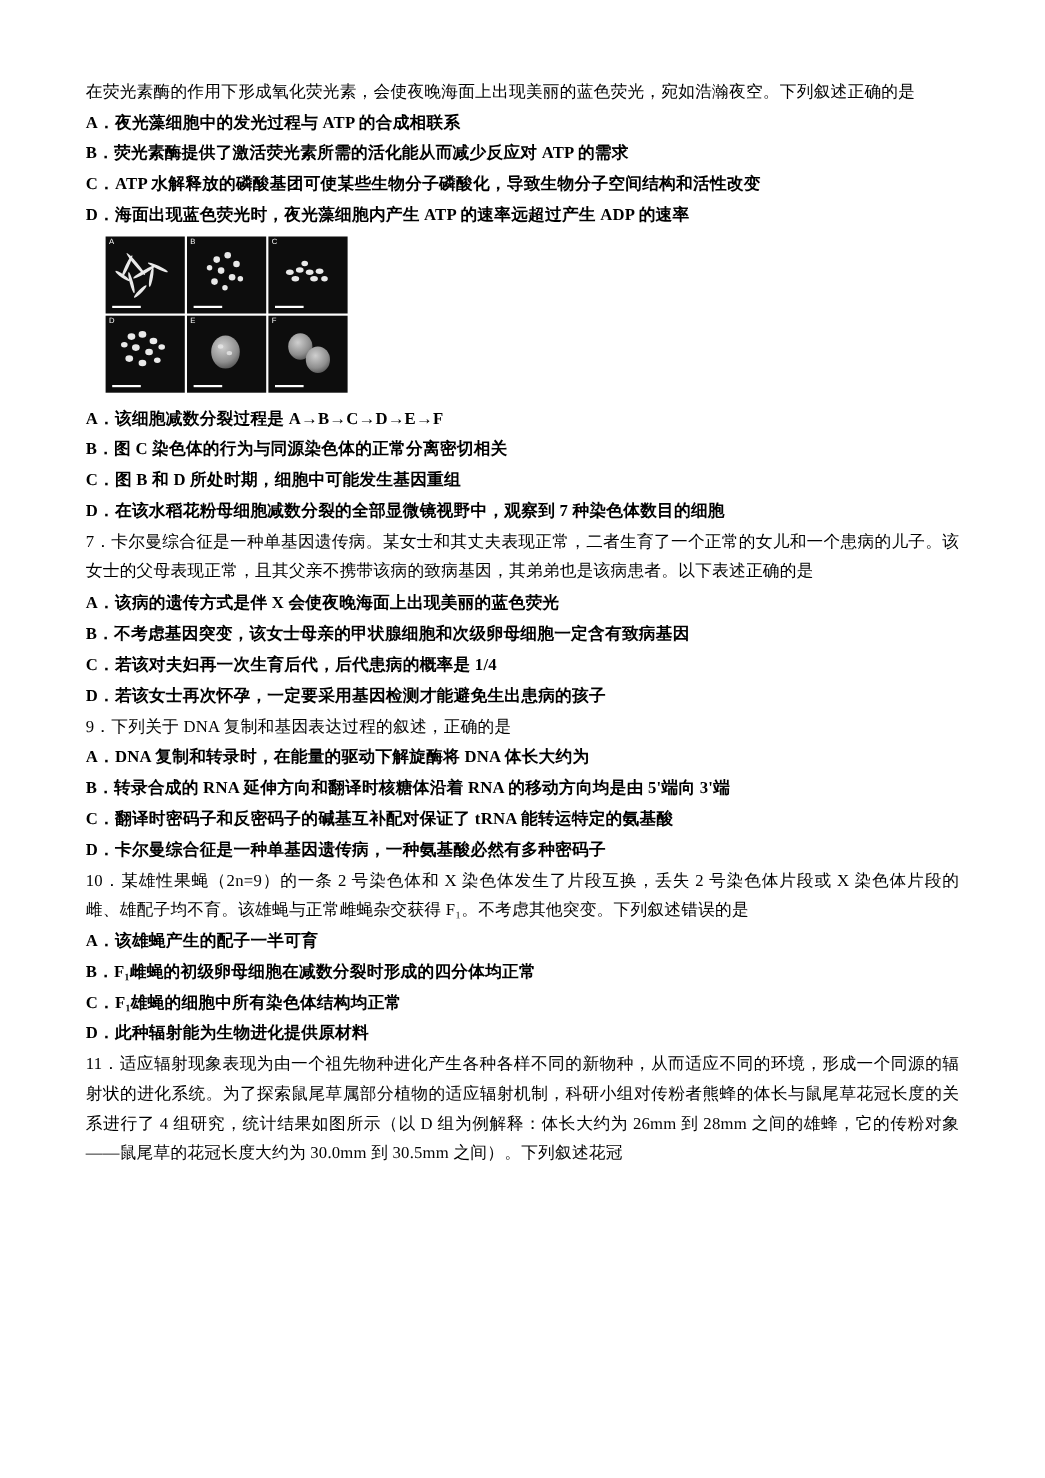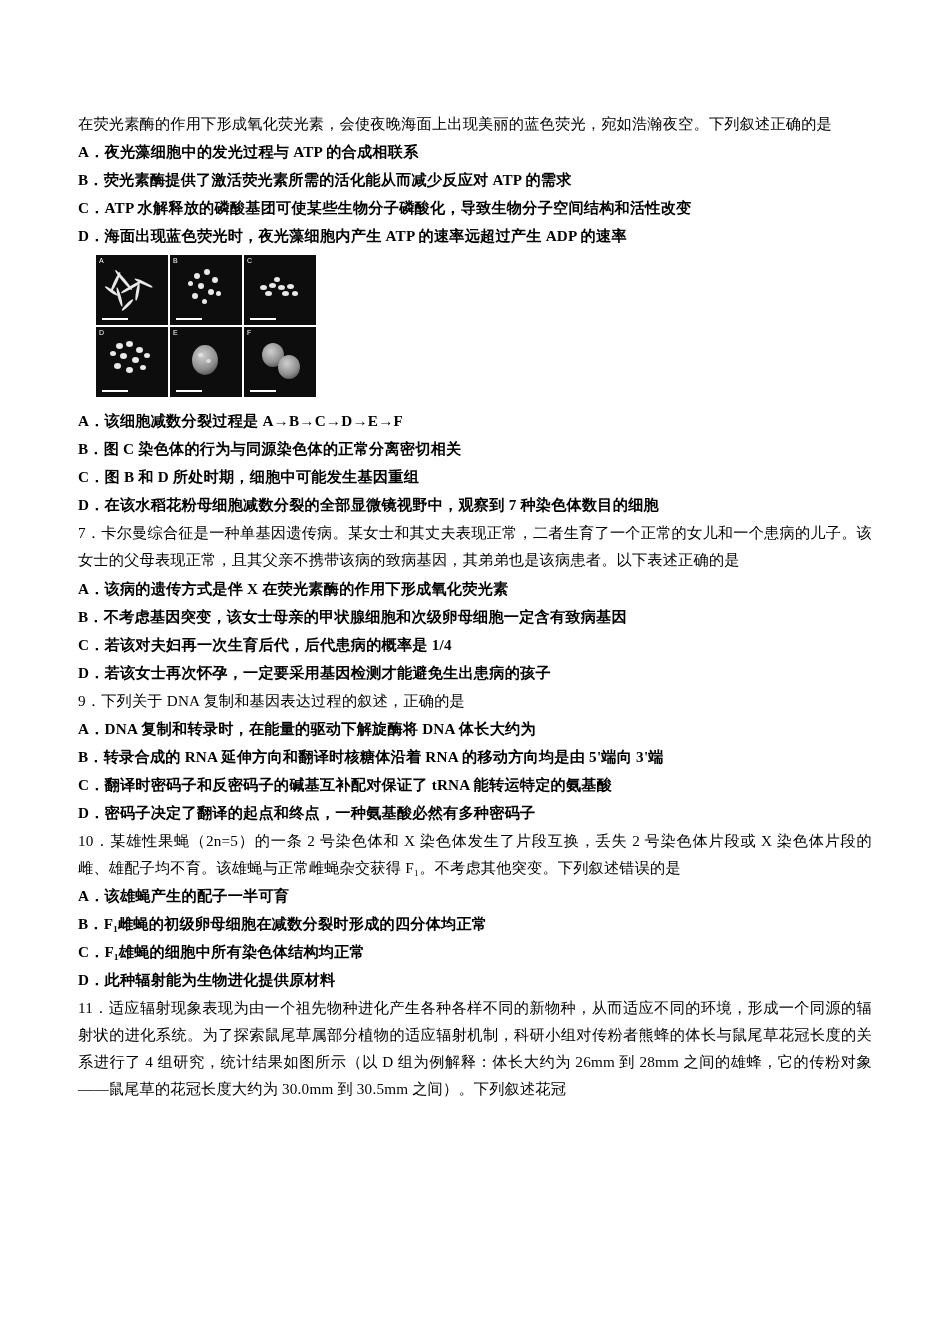--- a/index.html
+++ b/index.html
@@ -12,21 +12,21 @@
     height: 1344px;
     font-family: "Liberation Serif", "DejaVu Serif", serif;
     color: #000000;
     position: relative;
     overflow: hidden;
   }
   .page {
     box-sizing: border-box;
     width: 950px;
     height: 1344px;
-    padding: 110px 78px 40px 78px;
+    padding: 70px 78px 40px 78px;
   }
   .para {
     font-size: 15.2px;
     line-height: 1.78;
     text-align: justify;
     text-justify: inter-ideograph;
     margin: 0 0 1px 0;
     letter-spacing: 0.2px;
   }
   .opt {
@@ -170,32 +170,32 @@
       </div>
     </div>
   </div>
 
   <p class="opt">A．该细胞减数分裂过程是 A→B→C→D→E→F</p>
   <p class="opt">B．图 C 染色体的行为与同源染色体的正常分离密切相关</p>
   <p class="opt">C．图 B 和 D 所处时期，细胞中可能发生基因重组</p>
   <p class="opt">D．在该水稻花粉母细胞减数分裂的全部显微镜视野中，观察到 7 种染色体数目的细胞</p>
 
   <p class="para">7．卡尔曼综合征是一种单基因遗传病。某女士和其丈夫表现正常，二者生育了一个正常的女儿和一个患病的儿子。该女士的父母表现正常，且其父亲不携带该病的致病基因，其弟弟也是该病患者。以下表述正确的是</p>
-  <p class="opt">A．该病的遗传方式是伴 X 在荧光素酶的作用下形成氧化荧光素</p>
+  <p class="opt">A．该病的遗传方式是伴 X 会使夜晚海面上出现美丽的蓝色荧光</p>
   <p class="opt">B．不考虑基因突变，该女士母亲的甲状腺细胞和次级卵母细胞一定含有致病基因</p>
   <p class="opt">C．若该对夫妇再一次生育后代，后代患病的概率是 1/4</p>
   <p class="opt">D．若该女士再次怀孕，一定要采用基因检测才能避免生出患病的孩子</p>
 
   <p class="para">9．下列关于 DNA 复制和基因表达过程的叙述，正确的是</p>
   <p class="opt">A．DNA 复制和转录时，在能量的驱动下解旋酶将 DNA 体长大约为</p>
   <p class="opt">B．转录合成的 RNA 延伸方向和翻译时核糖体沿着 RNA 的移动方向均是由 5'端向 3'端</p>
   <p class="opt">C．翻译时密码子和反密码子的碱基互补配对保证了 tRNA 能转运特定的氨基酸</p>
-  <p class="opt">D．密码子决定了翻译的起点和终点，一种氨基酸必然有多种密码子</p>
-
-  <p class="para">10．某雄性果蝇（2n=5）的一条 2 号染色体和 X 染色体发生了片段互换，丢失 2 号染色体片段或 X 染色体片段的雌、雄配子均不育。该雄蝇与正常雌蝇杂交获得 F₁。不考虑其他突变。下列叙述错误的是</p>
+  <p class="opt">D．卡尔曼综合征是一种单基因遗传病，一种氨基酸必然有多种密码子</p>
+
+  <p class="para">10．某雄性果蝇（2n=9）的一条 2 号染色体和 X 染色体发生了片段互换，丢失 2 号染色体片段或 X 染色体片段的雌、雄配子均不育。该雄蝇与正常雌蝇杂交获得 F₁。不考虑其他突变。下列叙述错误的是</p>
   <p class="opt">A．该雄蝇产生的配子一半可育</p>
   <p class="opt">B．F₁雌蝇的初级卵母细胞在减数分裂时形成的四分体均正常</p>
   <p class="opt">C．F₁雄蝇的细胞中所有染色体结构均正常</p>
   <p class="opt">D．此种辐射能为生物进化提供原材料</p>
 
   <p class="para">11．适应辐射现象表现为由一个祖先物种进化产生各种各样不同的新物种，从而适应不同的环境，形成一个同源的辐射状的进化系统。为了探索鼠尾草属部分植物的适应辐射机制，科研小组对传粉者熊蜂的体长与鼠尾草花冠长度的关系进行了 4 组研究，统计结果如图所示（以 D 组为例解释：体长大约为 26mm 到 28mm 之间的雄蜂，它的传粉对象——鼠尾草的花冠长度大约为 30.0mm 到 30.5mm 之间）。下列叙述花冠</p>
 
 </div>
 
 </body></html>

